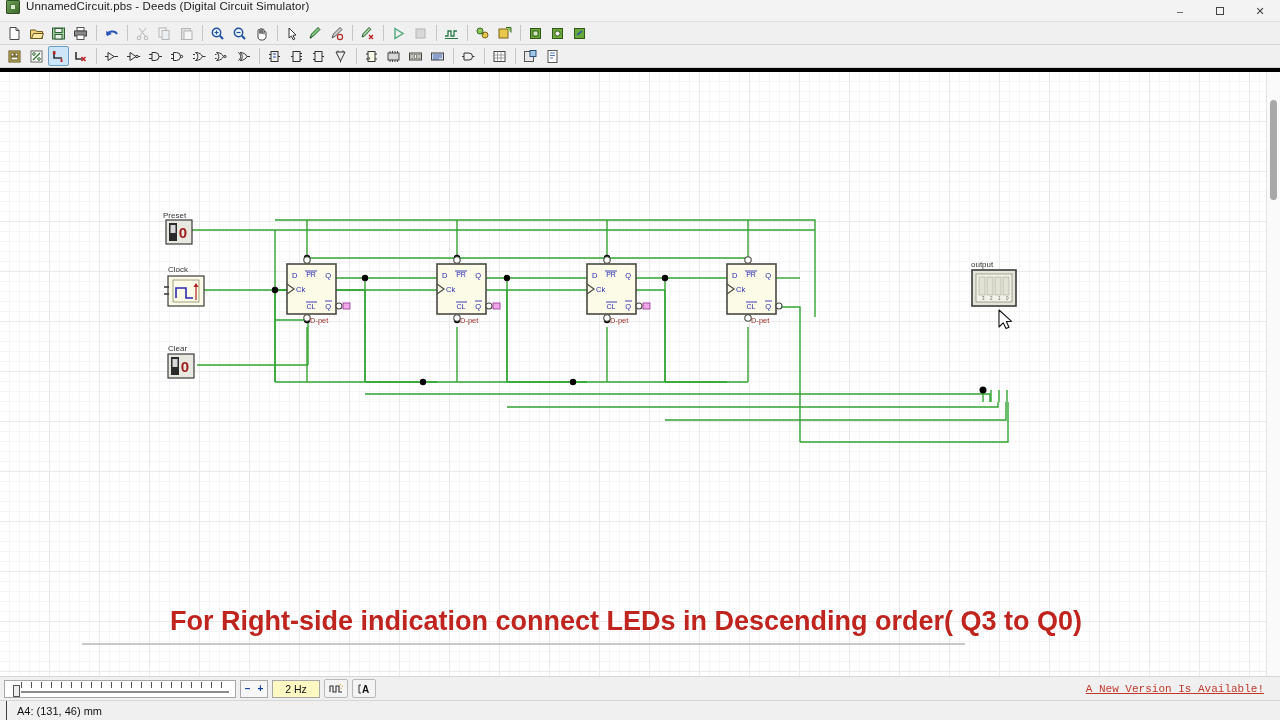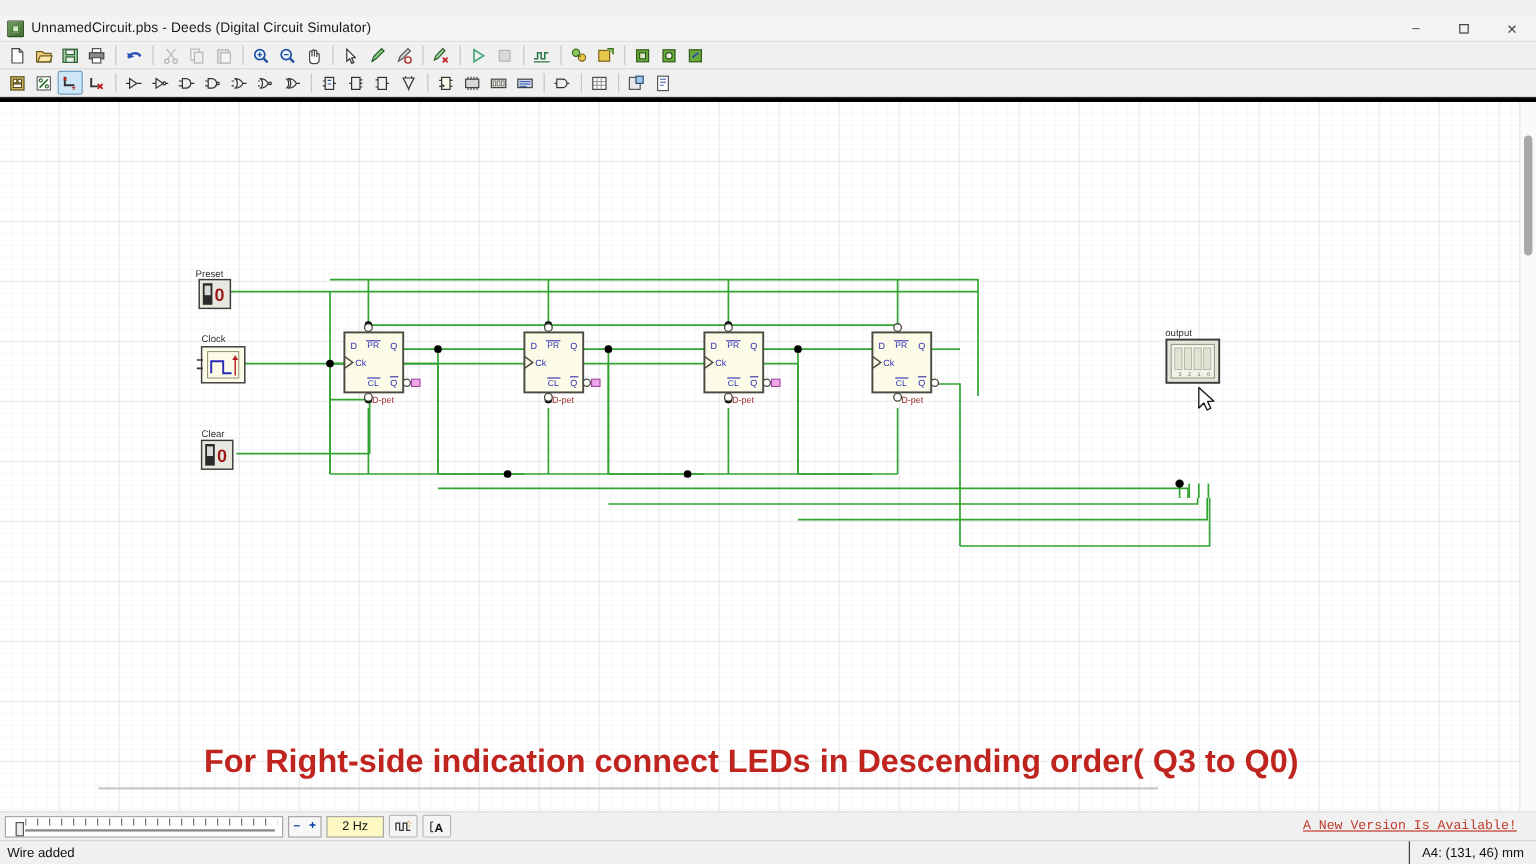--- a/index.html
+++ b/index.html
@@ -8,22 +8,22 @@
     width: 1280px; height: 720px;
     overflow: hidden;
     font-family: "Liberation Sans", sans-serif;
     background: #ffffff;
   }
   .app { width: 1280px; height: 720px; display: flex; flex-direction: column;
          background: #f0f0f0; position: relative; }
 
   
   .titlebar {
-    height: 22px; background: #f3f3f3; display: flex; align-items: center;
-    border-bottom: 1px solid #e2e2e2; position: relative; flex: none; margin-top: 13px;
+    height: 22px; background: #f3f3f3; display: flex; 
+    border-bottom: 1px solid #e2e2e2; position: relative; flex: none;
   }
   .title-icon {
     width: 14px; height: 14px; margin: 0 6px 0 6px; flex: none;
     background: linear-gradient(135deg,#6f9f5a,#3c6b2e);
     border: 1px solid #2e4f22; position: relative; border-radius: 1px;
   }
   .title-icon::before {
     content:""; position:absolute; left:3px; top:3px; right:3px; bottom:3px;
     background:#d8e8cc; border:1px solid #4e7a3c;
   }
@@ -694,17 +694,16 @@
       <svg width="14" height="12" viewBox="0 0 14 12">
           <path d="M2 2v8M2 2h2M2 10h2" stroke="#333" stroke-width="1"></path>
           <text x="5" y="10" font-size="10" font-weight="bold" fill="#111" font-family="Liberation Sans, sans-serif">A</text>
         </svg>
     </div>
     <div class="spacer"></div>
     <a class="version-link">A New Version Is Available!</a>
   </div>
 
   <div class="statusbar">
-    <div class="status-left">Wire added</div>
     <div class="status-cell">A4: (131, 46) mm</div>
   </div>
 
 </div>
 
 </body></html>

